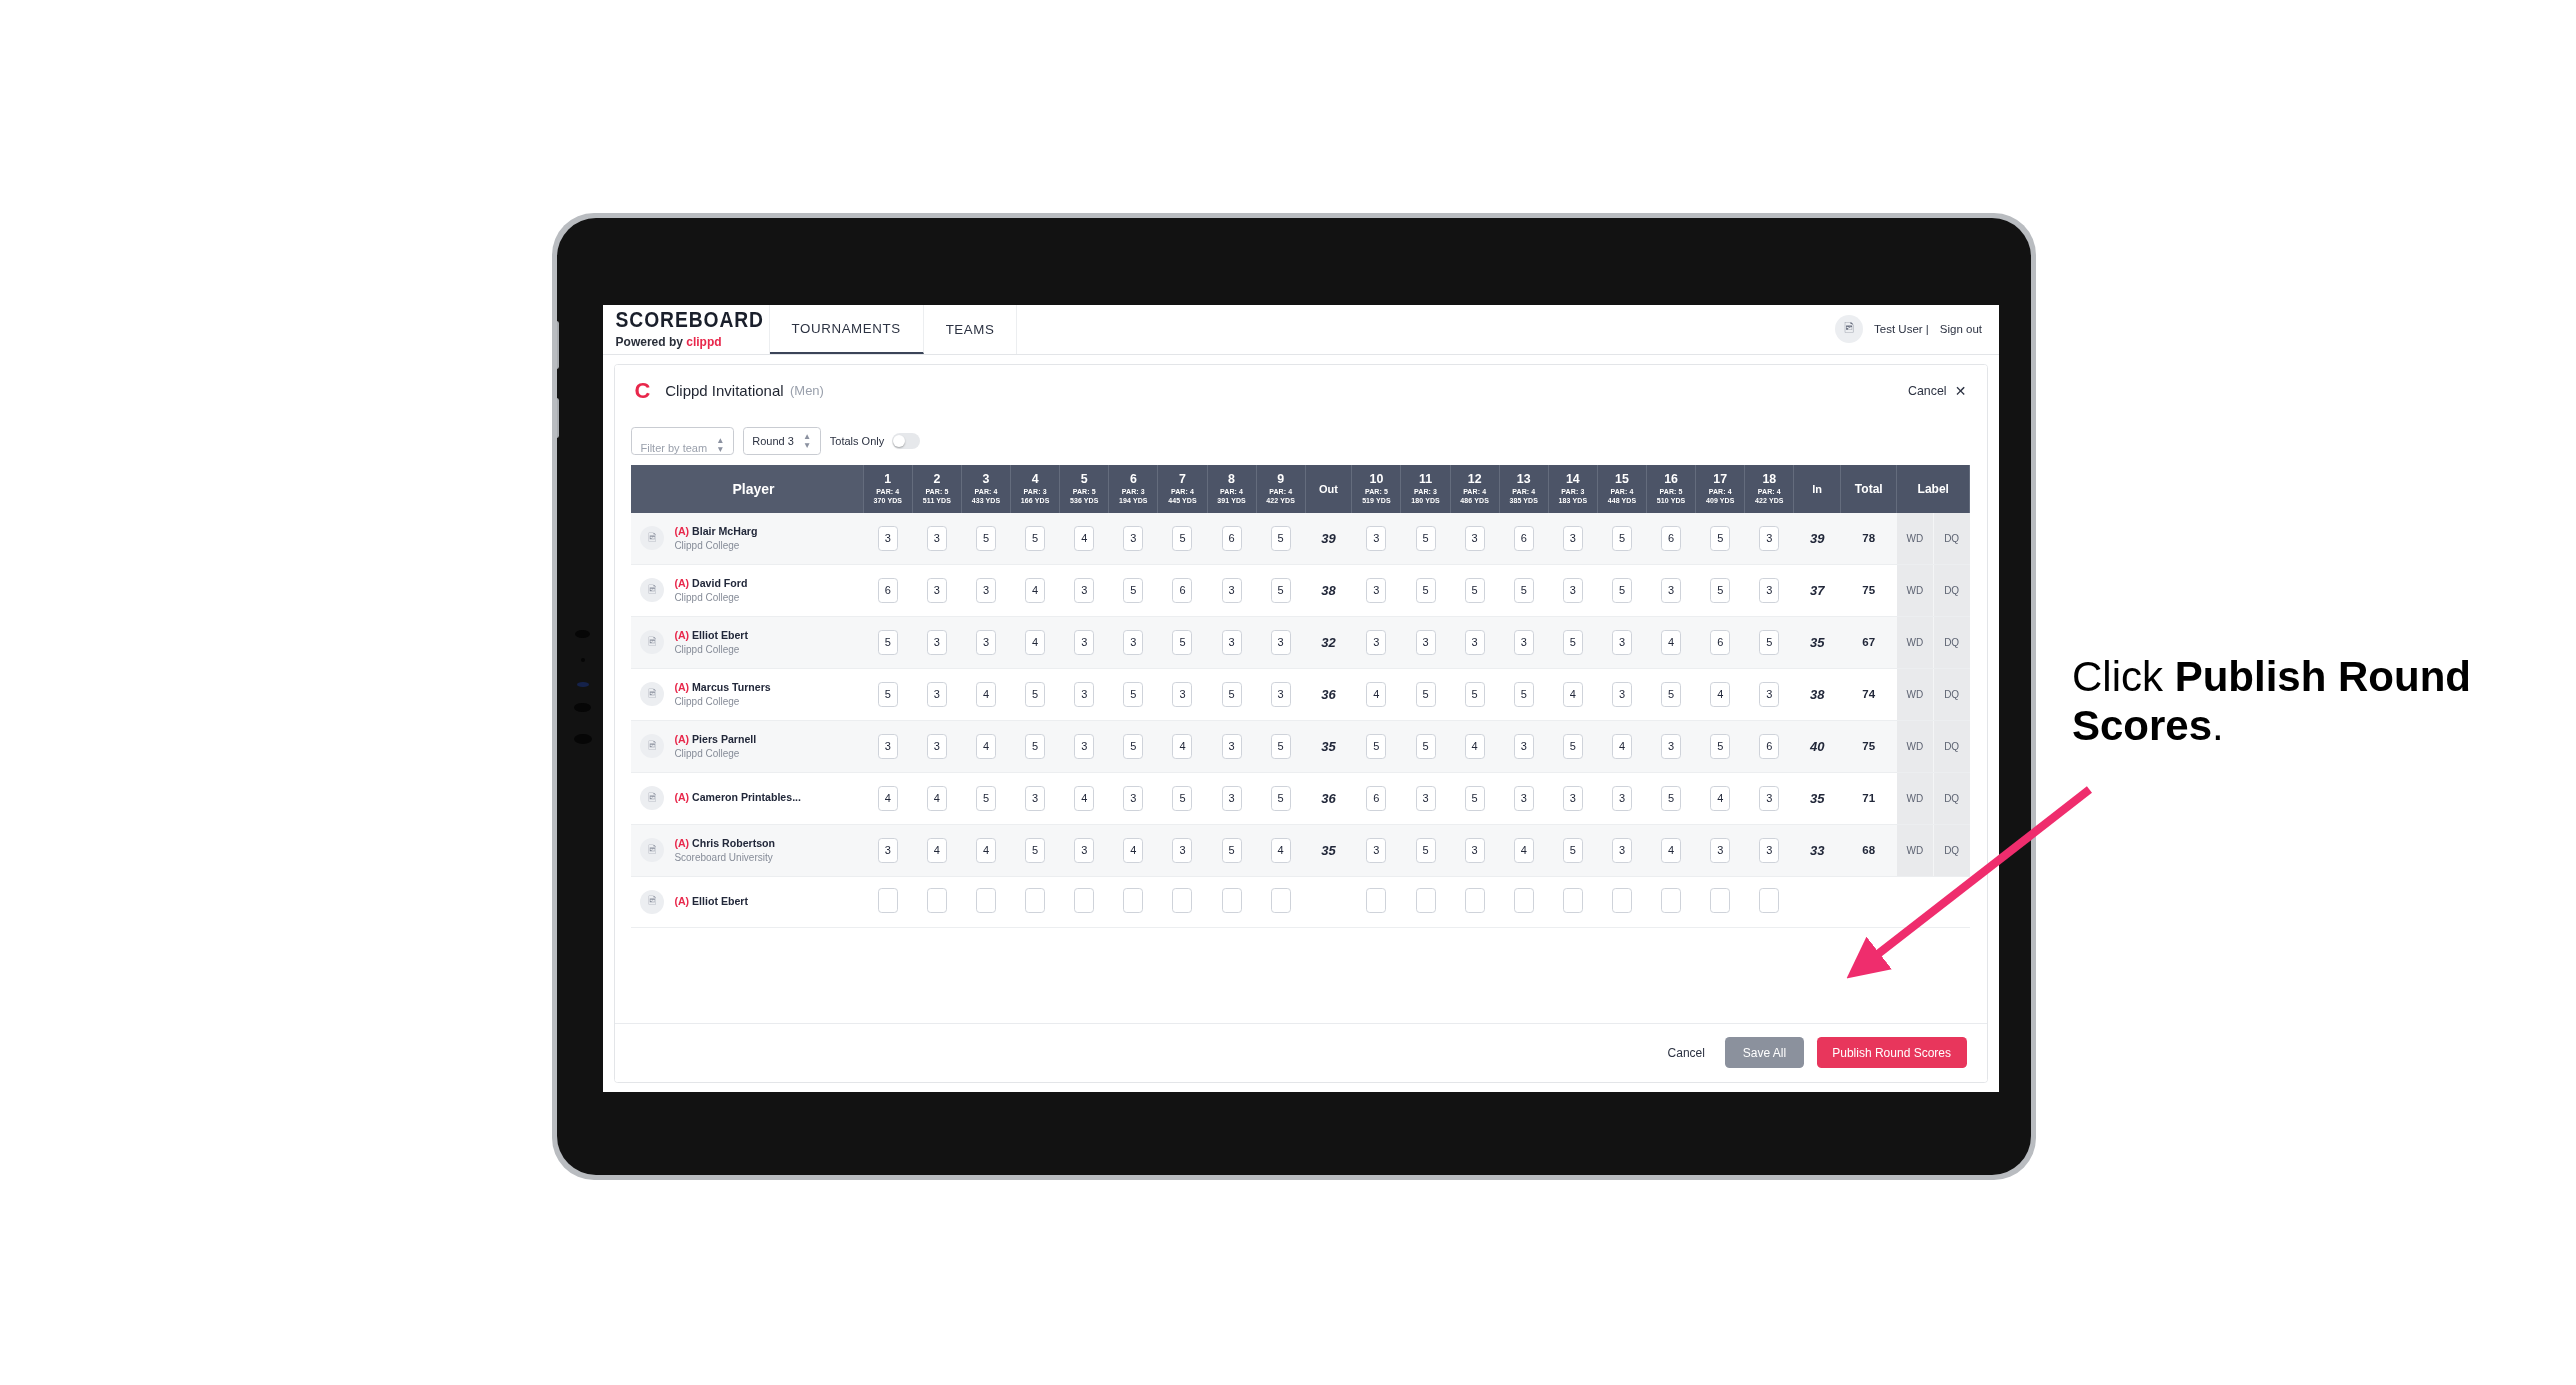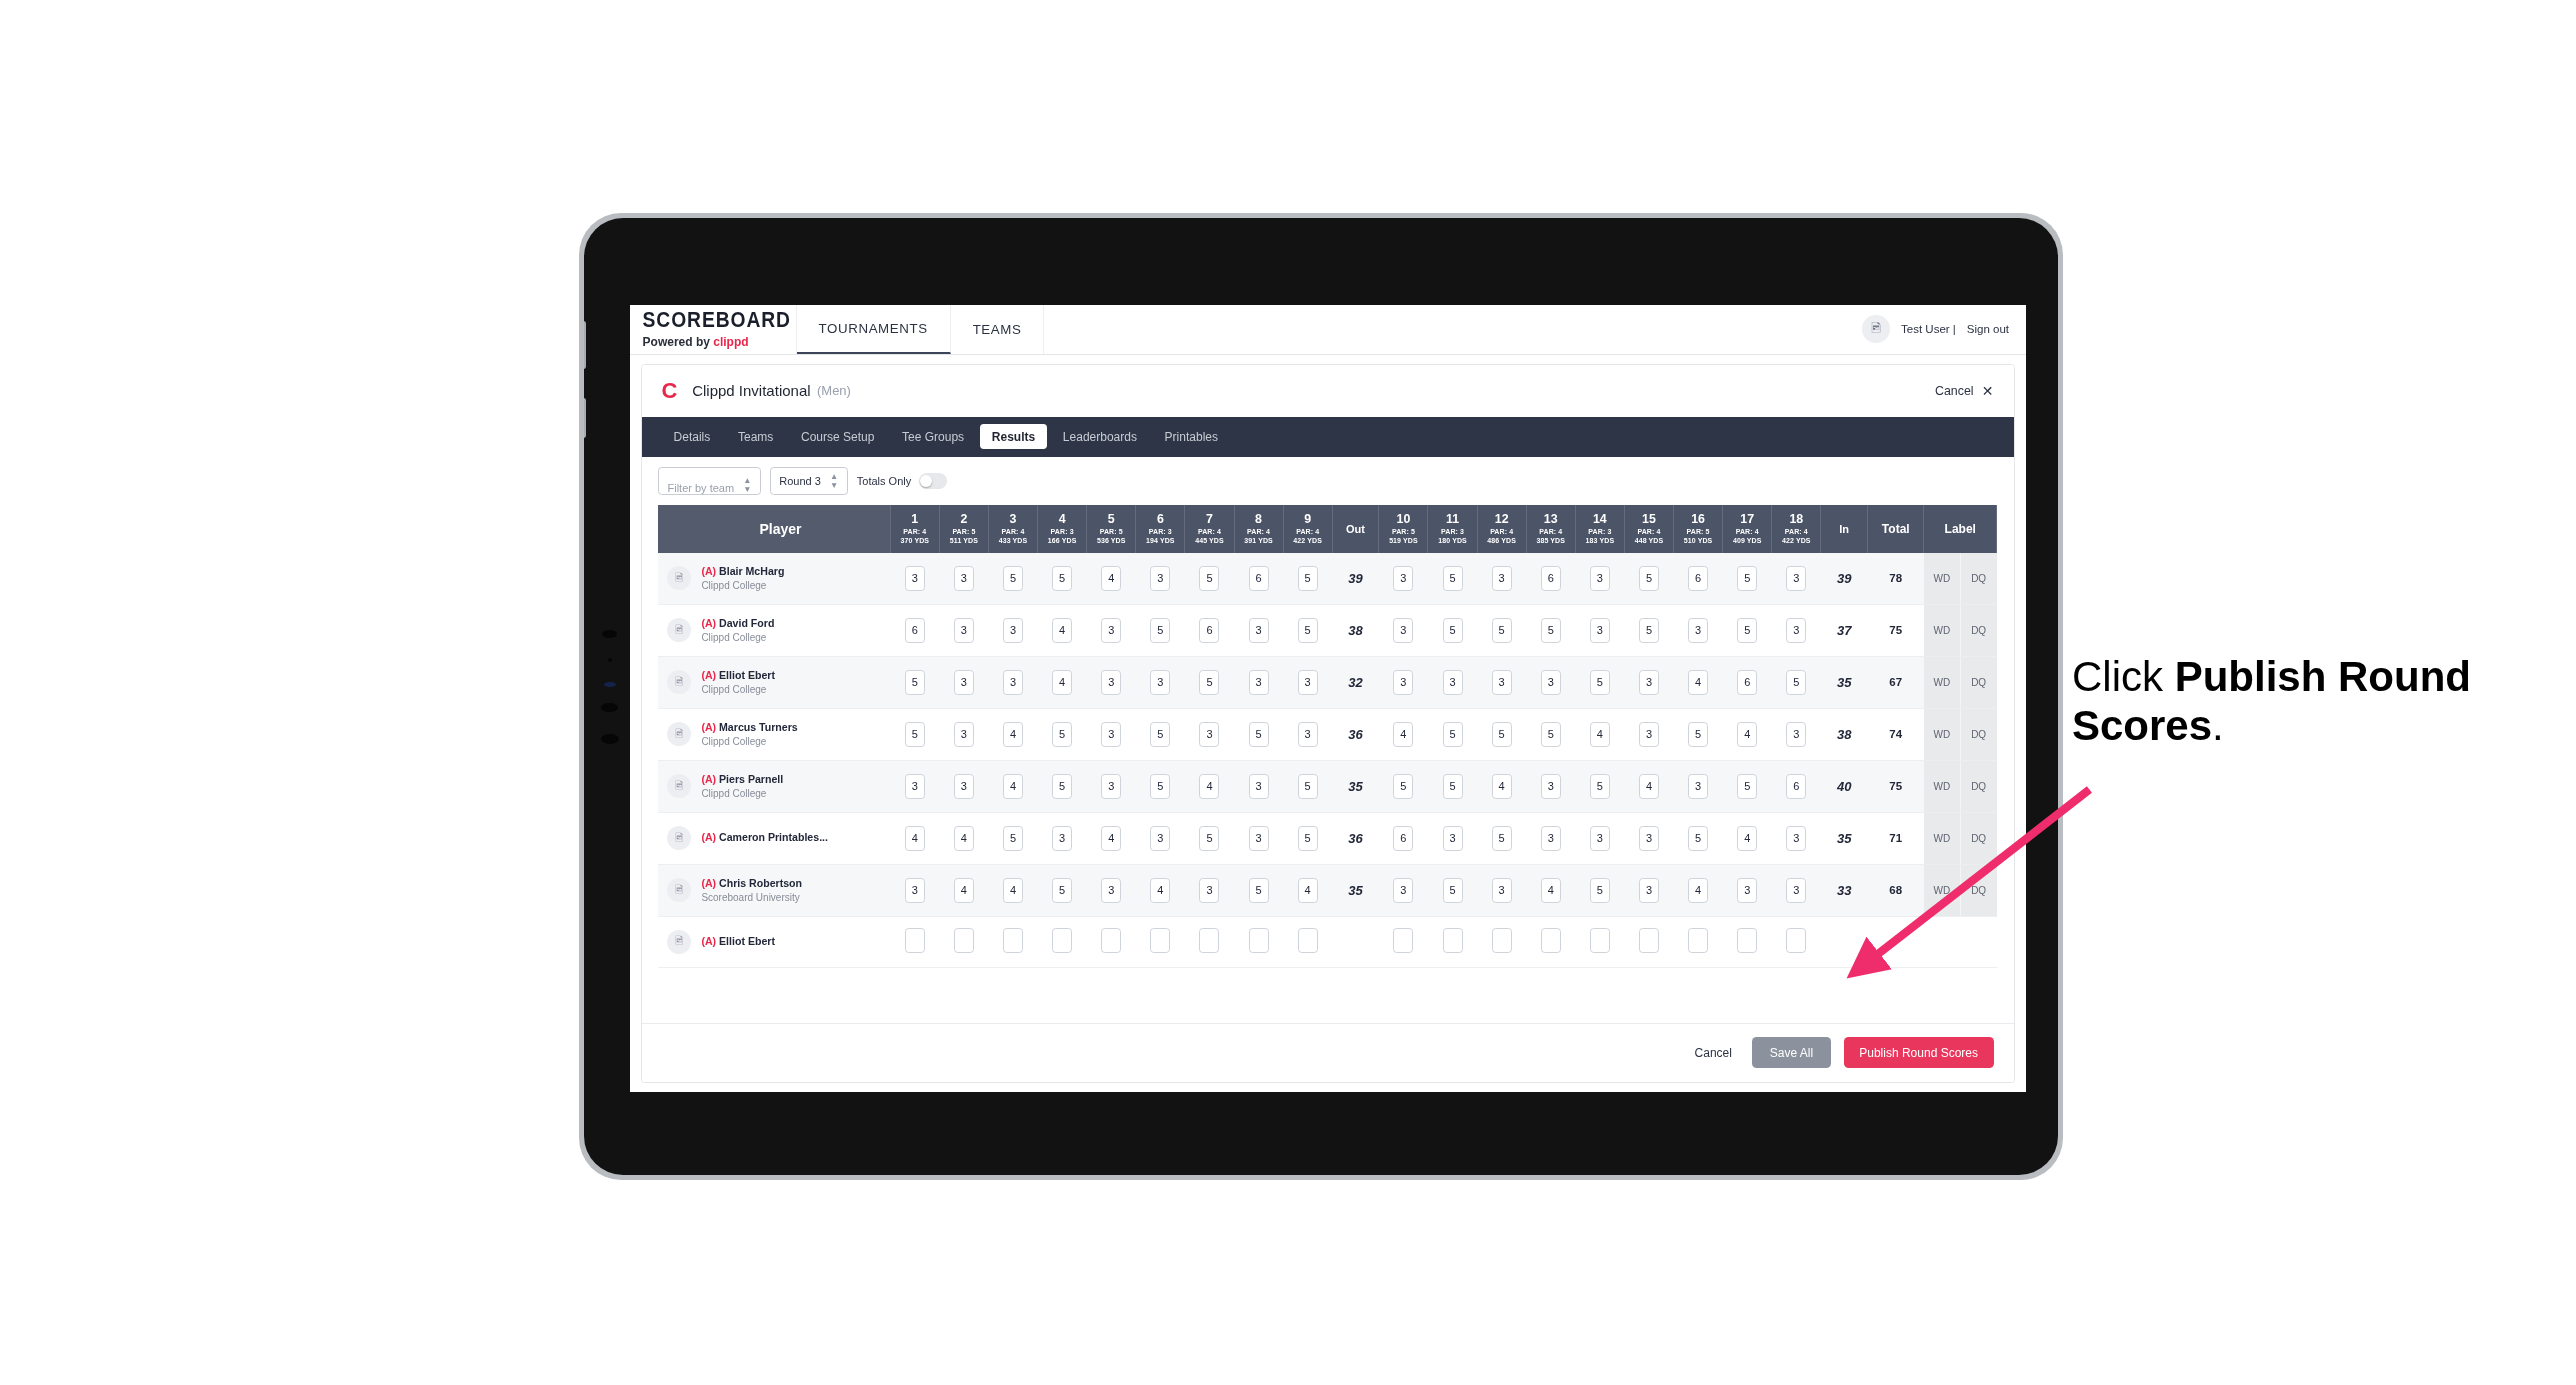--- a/index.html
+++ b/index.html
@@ -2,21 +2,21 @@
 <html style="font-size:14.7px"><head>
 <meta charset="utf-8">
 <style>
   * { box-sizing: border-box; margin: 0; padding: 0; }
   html, body { width: 2576px; height: 1386px; background: #ffffff; overflow: hidden; }
   body { font-family: "Liberation Sans", sans-serif; }
 
   
   #tablet-frame {
     position: absolute;
-    left: 579px; top: 213px;
+    left: 552px; top: 213px;
     width: 1484px; height: 967px;
     background: #b9bcc0;
     border-radius: 42px;
     padding: 4.6px;
   }
   #tablet-bezel {
     width: 100%; height: 100%;
     background: #121212;
     border-radius: 39px;
     position: relative;
@@ -351,29 +351,20 @@
         <div id="panel-header">
           <div id="panel-logo">C</div>
           <div id="panel-title">Clippd Invitational</div>
           <div id="panel-title-sub">(Men)</div>
           <div id="panel-cancel">
             <span>Cancel</span>
             <span class="xglyph">✕</span>
           </div>
         </div>
 
-        <div id="subtabs">
-          <div class="subtab">Details</div>
-          <div class="subtab">Teams</div>
-          <div class="subtab">Course Setup</div>
-          <div class="subtab">Tee Groups</div>
-          <div class="subtab active">Results</div>
-          <div class="subtab">Leaderboards</div>
-          <div class="subtab">Printables</div>
-        </div>
 
         <div id="toolbar">
           <div class="select-box" id="filter-team-select">
             <span>Filter by team</span>
             <span class="caret">▲<span style="margin-top:0.9px">▼</span></span>
           </div>
           <div class="select-box" id="round-select">
             <span>Round 3</span>
             <span class="caret">▲<span style="margin-top:0.9px">▼</span></span>
           </div>

